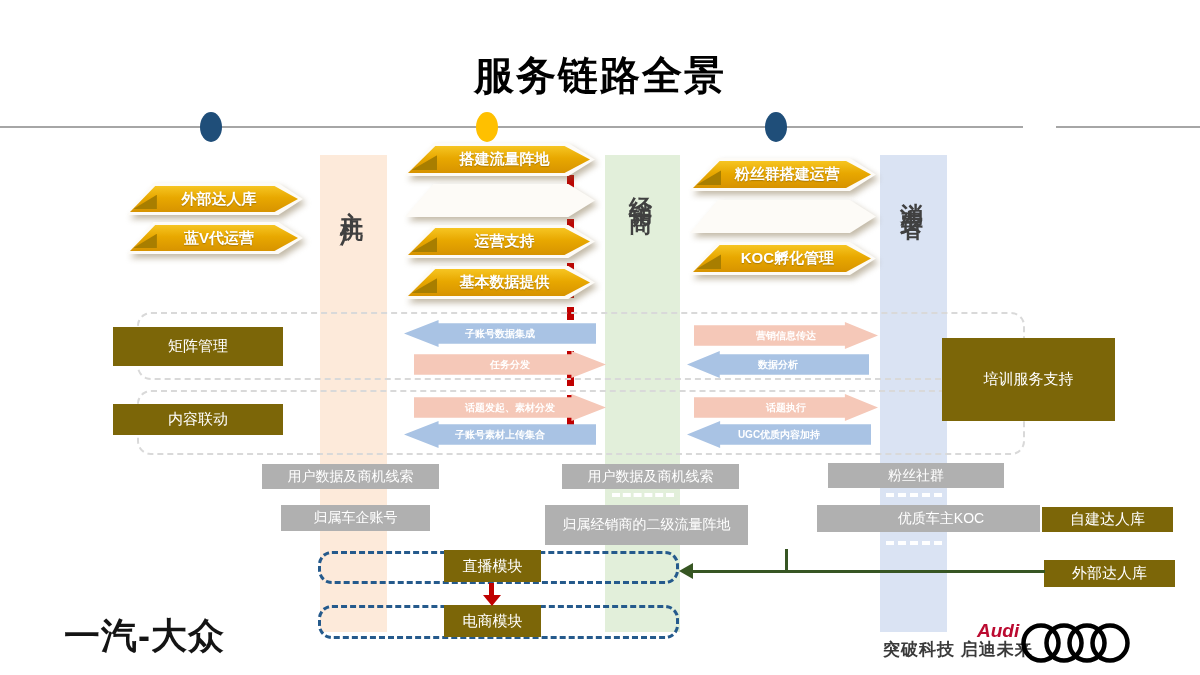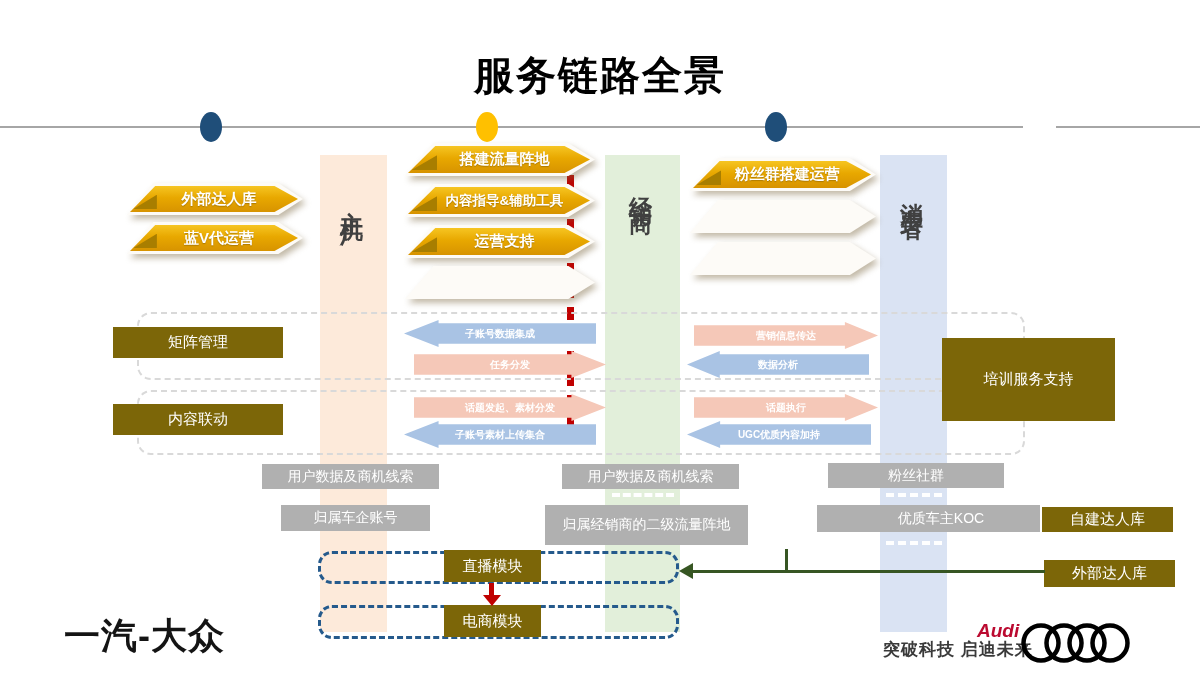--- a/index.html
+++ b/index.html
@@ -111,51 +111,55 @@
 
 <div class="abs banner-wrap" style="left:405px;top:143px;width:190px;height:33px;">
   <div class="banner-outer"></div>
     <div class="banner-inner">
       <div class="banner-fold"></div>
   <span class="banner-text">搭建流量阵地</span>
     </div>
 </div>
 <div class="abs banner-wrap" style="left:405px;top:184px;width:190px;height:33px;">
   <div class="banner-outer"></div>
-    <div class="banner-inner">
-      <div class="banner-fold"></div>
-  <span class="banner-text small">内容指导&amp;辅助工具</span>
-    </div>
 </div>
 <div class="abs banner-wrap" style="left:405px;top:225px;width:190px;height:33px;">
   <div class="banner-outer"></div>
     <div class="banner-inner">
       <div class="banner-fold"></div>
   <span class="banner-text">运营支持</span>
     </div>
 </div>
 <div class="abs banner-wrap" style="left:405px;top:266px;width:190px;height:33px;">
   <div class="banner-outer"></div>
+    <div class="banner-inner">
+      <div class="banner-fold"></div>
+  <span class="banner-text">基本数据提供</span>
+    </div>
 </div>
 
 <div class="abs banner-wrap" style="left:690px;top:158px;width:186px;height:33px;">
   <div class="banner-outer"></div>
     <div class="banner-inner">
       <div class="banner-fold"></div>
   <span class="banner-text">粉丝群搭建运营</span>
     </div>
 </div>
 <div class="abs banner-wrap" style="left:690px;top:200px;width:186px;height:33px;">
   <div class="banner-outer"></div>
 </div>
 <div class="abs banner-wrap" style="left:690px;top:242px;width:186px;height:33px;">
   <div class="banner-outer"></div>
-</div>
-
-<div class="abs goldbox" style="left:113px;top:327px;width:170px;height:31px;">矩阵管理</div>
+    <div class="banner-inner">
+      <div class="banner-fold"></div>
+  <span class="banner-text">KOC孵化管理</span>
+    </div>
+</div>
+
+<div class="abs goldbox" style="left:113px;top:327px;width:170px;height:39px;">矩阵管理</div>
 <div class="abs goldbox" style="left:113px;top:404px;width:170px;height:31px;">内容联动</div>
 <div class="abs goldbox" style="left:942px;top:338px;width:173px;height:83px;">培训服务支持</div>
 
 <div class="abs flow left blue" style="left:404px;top:320px;width:192px;height:27px;">子账号数据集成</div>
 <div class="abs flow right pink" style="left:414px;top:351px;width:192px;height:27px;">任务分发</div>
 <div class="abs flow right pink" style="left:414px;top:394px;width:192px;height:27px;">话题发起、素材分发</div>
 <div class="abs flow left blue" style="left:404px;top:421px;width:192px;height:27px;">子账号素材上传集合</div>
 
 <div class="abs flow right pink" style="left:694px;top:322px;width:184px;height:27px;">营销信息传达</div>
 <div class="abs flow left blue" style="left:687px;top:351px;width:182px;height:27px;">数据分析</div>

